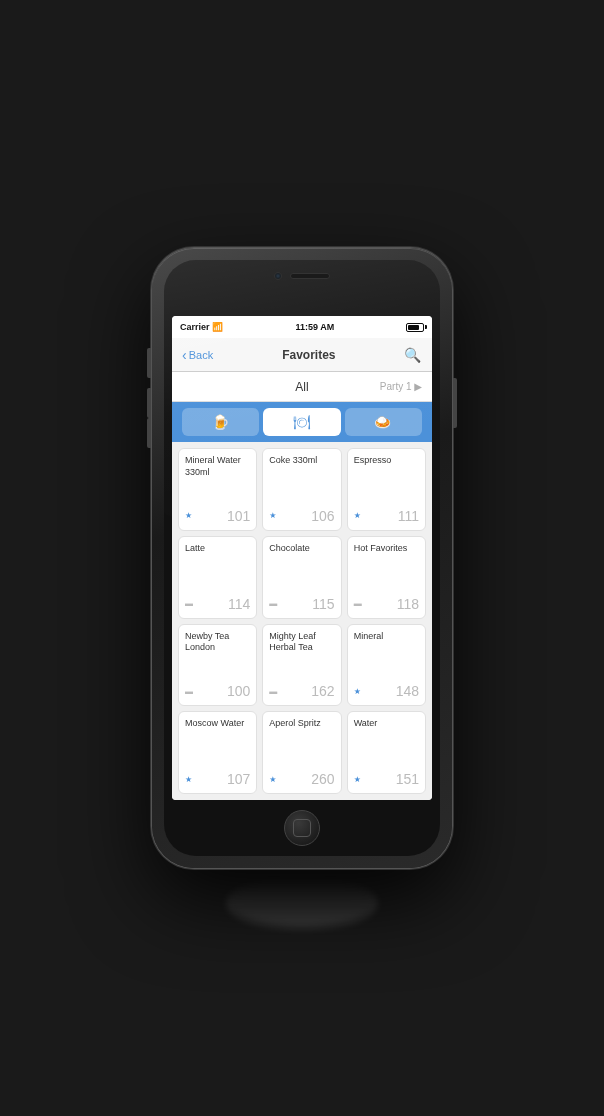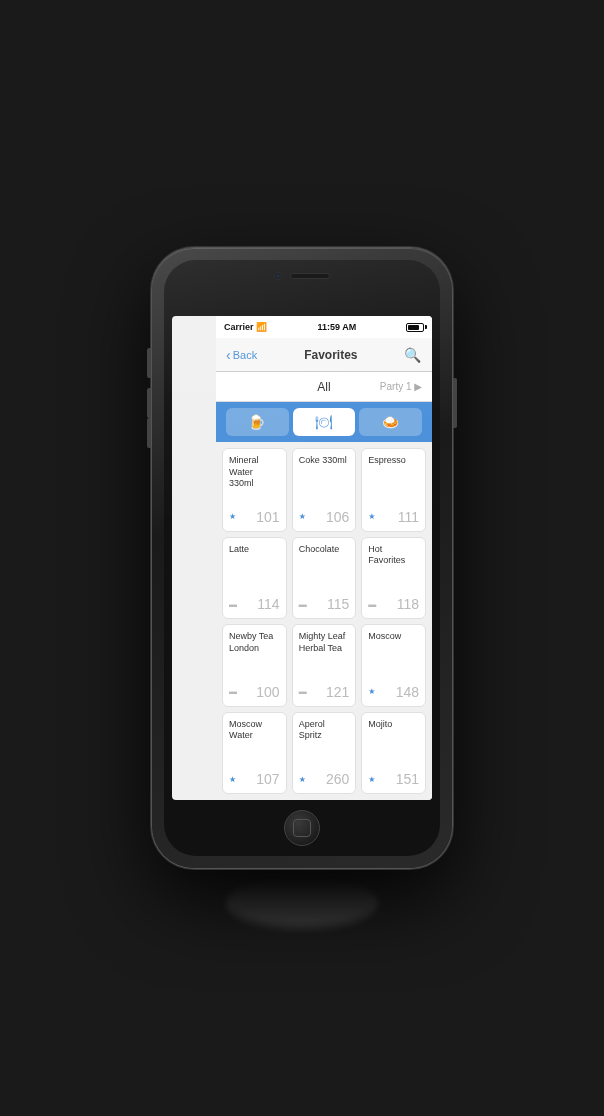--- a/index.html
+++ b/index.html
@@ -299,21 +299,20 @@
     .item-icon-table { color: #bbb; font-size: 8px; }
     .item-number {
       font-size: 14px;
       color: #bbb;
     }
 
     .screen-content {
       display: flex;
       flex-direction: column;
       height: 100%;
-      padding-left: 44px;
     }
 
     
     .phone-reflection {
       position: absolute;
       bottom: -60px;
       left: 20%;
       right: 20%;
       height: 50px;
       background: linear-gradient(to bottom, rgba(255,255,255,0.12), transparent);
@@ -423,46 +422,46 @@
       <span class="item-name">Newby Tea London</span>
       <div class="item-footer">
         <span class="item-icon item-icon-table">▬</span>
         <span class="item-number">100</span>
       </div>
     </div>
             <div class="item-card">
       <span class="item-name">Mighty Leaf Herbal Tea</span>
       <div class="item-footer">
         <span class="item-icon item-icon-table">▬</span>
-        <span class="item-number">121</span>
-      </div>
-    </div>
-            <div class="item-card">
-      <span class="item-name">Moscow</span>
+        <span class="item-number">162</span>
+      </div>
+    </div>
+            <div class="item-card">
+      <span class="item-name">Mineral</span>
       <div class="item-footer">
         <span class="item-icon item-icon-star">★</span>
         <span class="item-number">148</span>
       </div>
     </div>
             <div class="item-card">
       <span class="item-name">Moscow Water</span>
       <div class="item-footer">
         <span class="item-icon item-icon-star">★</span>
         <span class="item-number">107</span>
       </div>
     </div>
             <div class="item-card">
       <span class="item-name">Aperol Spritz</span>
       <div class="item-footer">
         <span class="item-icon item-icon-star">★</span>
         <span class="item-number">260</span>
       </div>
     </div>
             <div class="item-card">
-      <span class="item-name">Mojito</span>
+      <span class="item-name">Water</span>
       <div class="item-footer">
         <span class="item-icon item-icon-star">★</span>
         <span class="item-number">151</span>
       </div>
     </div>
           </div>
 
       </div>
     </div>
 

